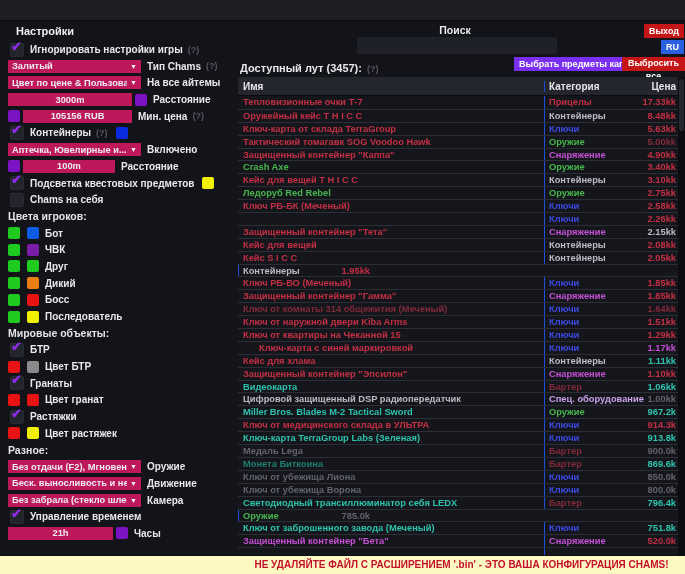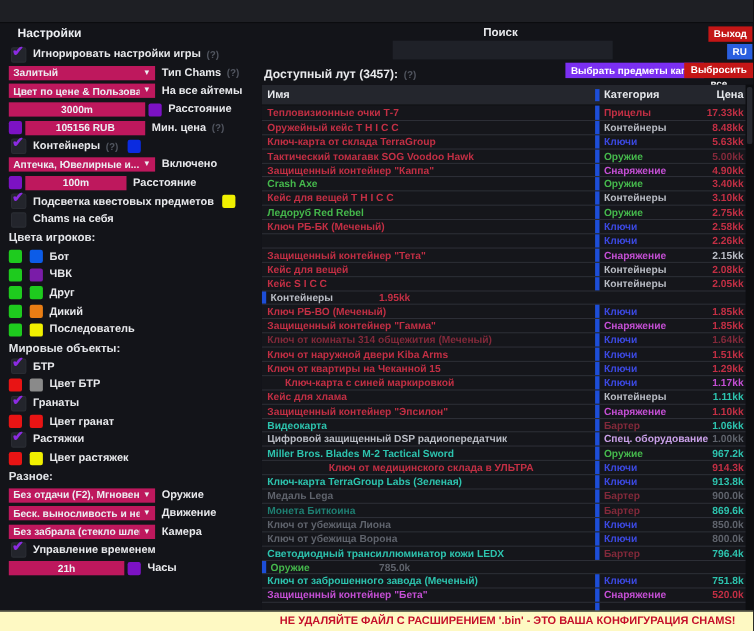--- a/index.html
+++ b/index.html
@@ -18,21 +18,21 @@
   .hint{color:#51555f;font-weight:bold;font-size:9px;margin-left:5px;}
   .kappa-btn{left:514px;top:57px;background:#7b2ff2;}
   .dropall-btn{left:622px;top:57px;right:0;background:#c41616;}
   .table{position:absolute;left:238px;top:77px;right:7px;height:479px;overflow:hidden;background:#14151a;}
   .thead{display:flex;height:18px;background:#24262d;font-size:10px;font-weight:bold;color:#e5e7eb;
        align-items:center;border-bottom:1px solid #0b0c0f;}
   .trow{display:flex;height:12.9px;box-sizing:border-box;border-top:1px solid #2c2e36;background:#15161b;
        font-size:9.3px;font-weight:bold;line-height:12px;white-space:nowrap;cursor:pointer;}
   .trow:first-child{border-top:none;}
   .c-name{flex:1;padding-left:5px;overflow:hidden;}
-  .c-cat{width:76px;border-left:4px solid #1d4ed8;padding-left:4px;overflow:visible;}
+  .c-cat{width:76px;border-left:1px solid #1d4ed8;padding-left:4px;overflow:visible;}
   .c-price{width:51px;text-align:right;padding-right:2px;}
   .scrollbar{position:absolute;right:0;top:77px;width:7px;height:479px;background:#0c0d10;}
   .sb-thumb{position:absolute;top:2px;left:1px;width:5px;height:52px;background:#272930;border-radius:2px;}
   .footer{position:absolute;left:0;right:0;bottom:0;height:18px;background:#fef9c3;border-top:1px solid #0b0c0f;}
   .footer-text{position:absolute;left:238px;right:0;top:3px;text-align:center;font-size:10px;font-weight:bold;color:#c4102a;}
   .sidebar{position:absolute;left:8px;top:43px;width:226px;}
   .srow{display:flex;align-items:center;height:13px;margin-bottom:3.7px;}
   .shead{font-size:10.5px;font-weight:bold;color:#e2e4e8;}
   .chk{width:12px;height:12px;background:#23252c;border:1px solid #2a2c33;border-radius:2px;margin-left:2px;
        position:relative;flex:none;cursor:pointer;}
@@ -190,21 +190,21 @@
           <div class="c-name" style="color: rgb(185, 188, 196);">Цифровой защищенный DSP радиопередатчик</div>
           <div class="c-cat" style="color: rgb(201, 160, 232);">Спец. оборудование</div>
           <div class="c-price" style="color: rgb(95, 99, 108);">1.00kk</div>
         </div>
         <div class="trow">
           <div class="c-name" style="color: rgb(45, 195, 174);">Miller Bros. Blades M-2 Tactical Sword</div>
           <div class="c-cat" style="color: rgb(69, 184, 76);">Оружие</div>
           <div class="c-price" style="color: rgb(45, 195, 174);">967.2k</div>
         </div>
         <div class="trow">
-          <div class="c-name" style="color: rgb(194, 47, 68); text-align: center;">Ключ от медицинского склада в УЛЬТРА</div>
+          <div class="c-name" style="color: rgb(194, 47, 68);">Ключ от медицинского склада в УЛЬТРА</div>
           <div class="c-cat" style="color: rgb(60, 73, 226);">Ключи</div>
           <div class="c-price" style="color: rgb(194, 47, 68);">914.3k</div>
         </div>
         <div class="trow">
           <div class="c-name" style="color: rgb(45, 195, 174);">Ключ-карта TerraGroup Labs (Зеленая)</div>
           <div class="c-cat" style="color: rgb(60, 73, 226);">Ключи</div>
           <div class="c-price" style="color: rgb(45, 195, 174);">913.8k</div>
         </div>
         <div class="trow">
           <div class="c-name" style="color: rgb(95, 99, 108);">Медаль Lega</div>
@@ -220,21 +220,21 @@
           <div class="c-name" style="color: rgb(95, 99, 108);">Ключ от убежища Лиона</div>
           <div class="c-cat" style="color: rgb(60, 73, 226);">Ключи</div>
           <div class="c-price" style="color: rgb(95, 99, 108);">850.0k</div>
         </div>
         <div class="trow">
           <div class="c-name" style="color: rgb(95, 99, 108);">Ключ от убежища Ворона</div>
           <div class="c-cat" style="color: rgb(60, 73, 226);">Ключи</div>
           <div class="c-price" style="color: rgb(95, 99, 108);">800.0k</div>
         </div>
         <div class="trow">
-          <div class="c-name" style="color: rgb(45, 195, 174);">Светодиодный трансиллюминатор кожи LEDX</div>
+          <div class="c-name" style="color: rgb(45, 195, 174);">Светодиодный трансиллюминатор себя LEDX</div>
           <div class="c-cat" style="color: rgb(130, 41, 58);">Бартер</div>
           <div class="c-price" style="color: rgb(45, 195, 174);">796.4k</div>
         </div>
         <div class="trow">
           <div class="c-cat" style="color: rgb(69, 184, 76);">Оружие</div>
           <div class="c-price" style="color: rgb(95, 99, 108);">785.0k</div>
         </div>
         <div class="trow">
           <div class="c-name" style="color: rgb(45, 195, 174);">Ключ от заброшенного завода (Меченый)</div>
           <div class="c-cat" style="color: rgb(60, 73, 226);">Ключи</div>
@@ -337,20 +337,25 @@
         <div class="swatch gap7" style="background: rgb(30, 203, 30);"></div>
         <div class="lbl">Друг</div>
       </div>
       <div class="srow">
         <div class="swatch" style="background: rgb(30, 203, 30);"></div>
         <div class="swatch gap7" style="background: rgb(232, 125, 20);"></div>
         <div class="lbl">Дикий</div>
       </div>
       <div class="srow">
         <div class="swatch" style="background: rgb(30, 203, 30);"></div>
+        <div class="swatch gap7" style="background: rgb(232, 20, 20);"></div>
+        <div class="lbl">Босс</div>
+      </div>
+      <div class="srow">
+        <div class="swatch" style="background: rgb(30, 203, 30);"></div>
         <div class="swatch gap7" style="background: rgb(240, 240, 0);"></div>
         <div class="lbl">Последователь</div>
       </div>
       <div class="srow shead">Мировые объекты:</div>
       <div class="srow">
         <div class="chk">
           <div class="tick">✔</div>
         </div>
         <div class="lbl">БТР</div>
       </div>

